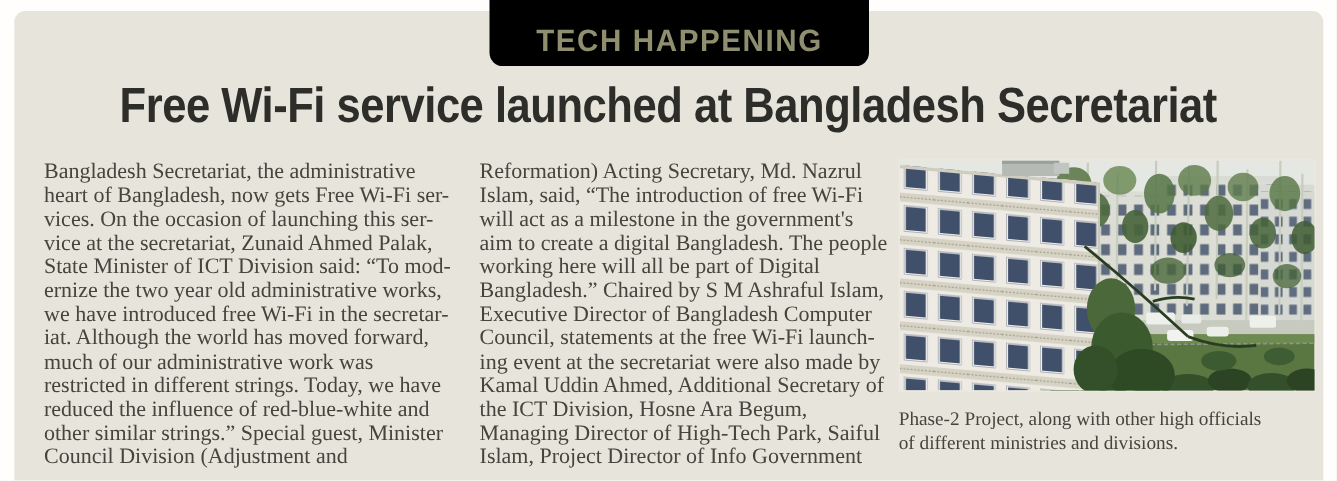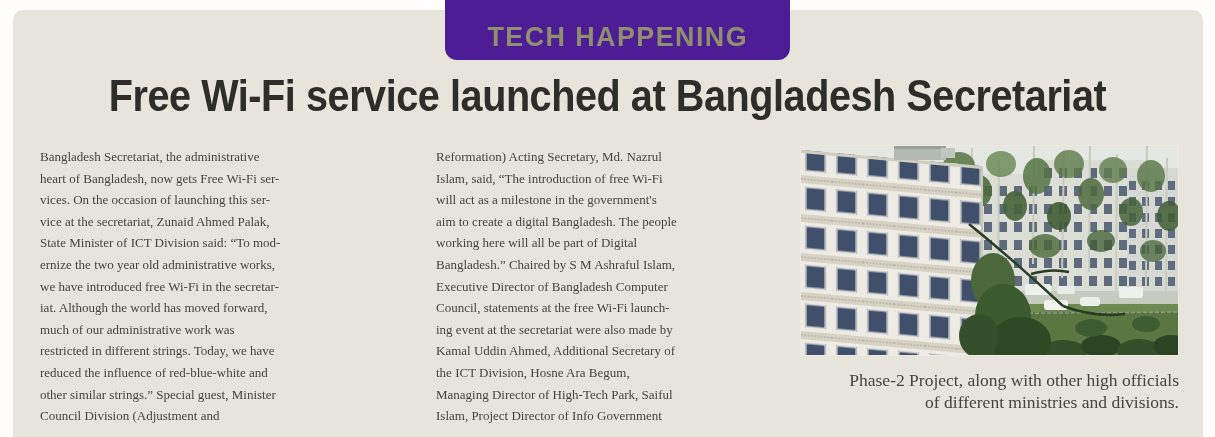--- a/index.html
+++ b/index.html
@@ -12,49 +12,49 @@
   }
   .content-bg{
     position:absolute;left:13px;top:10px;
     width:1190px;height:427px;
     background:#e7e5db;
     border-radius:10px 10px 0 0;
   }
   .badge{
     position:absolute;left:445px;top:0;
     width:345px;height:60px;
-    background:#4c1d95;
+    background:#000000;
     border-radius:0 0 12px 12px;
     display:flex;align-items:flex-end;justify-content:center;
     padding-bottom:7px;box-sizing:border-box;
   }
   .badge span{
     font-family:"Liberation Sans", sans-serif;
     font-weight:bold;font-size:28px;letter-spacing:1.5px;
     color:#8f8e6e;
     transform:scaleX(0.96);
   }
   .headline{
     position:absolute;left:0;right:0;top:70px;margin:0;
     text-align:center;white-space:nowrap;
     font-family:"Liberation Sans", sans-serif;
     font-weight:bold;font-size:45px;letter-spacing:-0.5px;
     color:#2d2d2a;
     transform:scaleX(0.88);transform-origin:center;
   }
   .bodycol{
     position:absolute;top:146px;width:388px;
-    font-size:13px;line-height:21.6px;
+    font-size:20px;line-height:21.6px;
     color:#45453d;
     white-space:pre;
   }
   .col1{left:40px;}
   .col2{left:436px;}
   .photo-fig{
-    position:absolute;left:800px;top:145px;margin:0;width:379px;text-align:right;
+    position:absolute;left:817px;top:145px;margin:0;width:379px;
   }
   .photo-frame{
     width:377px;height:209px;
     border:1px solid #f0e9e0;
     display:block;
   }
   .photo-caption{
     margin-top:13px;
     font-size:17.5px;line-height:22px;
     color:#45453d;white-space:pre;

